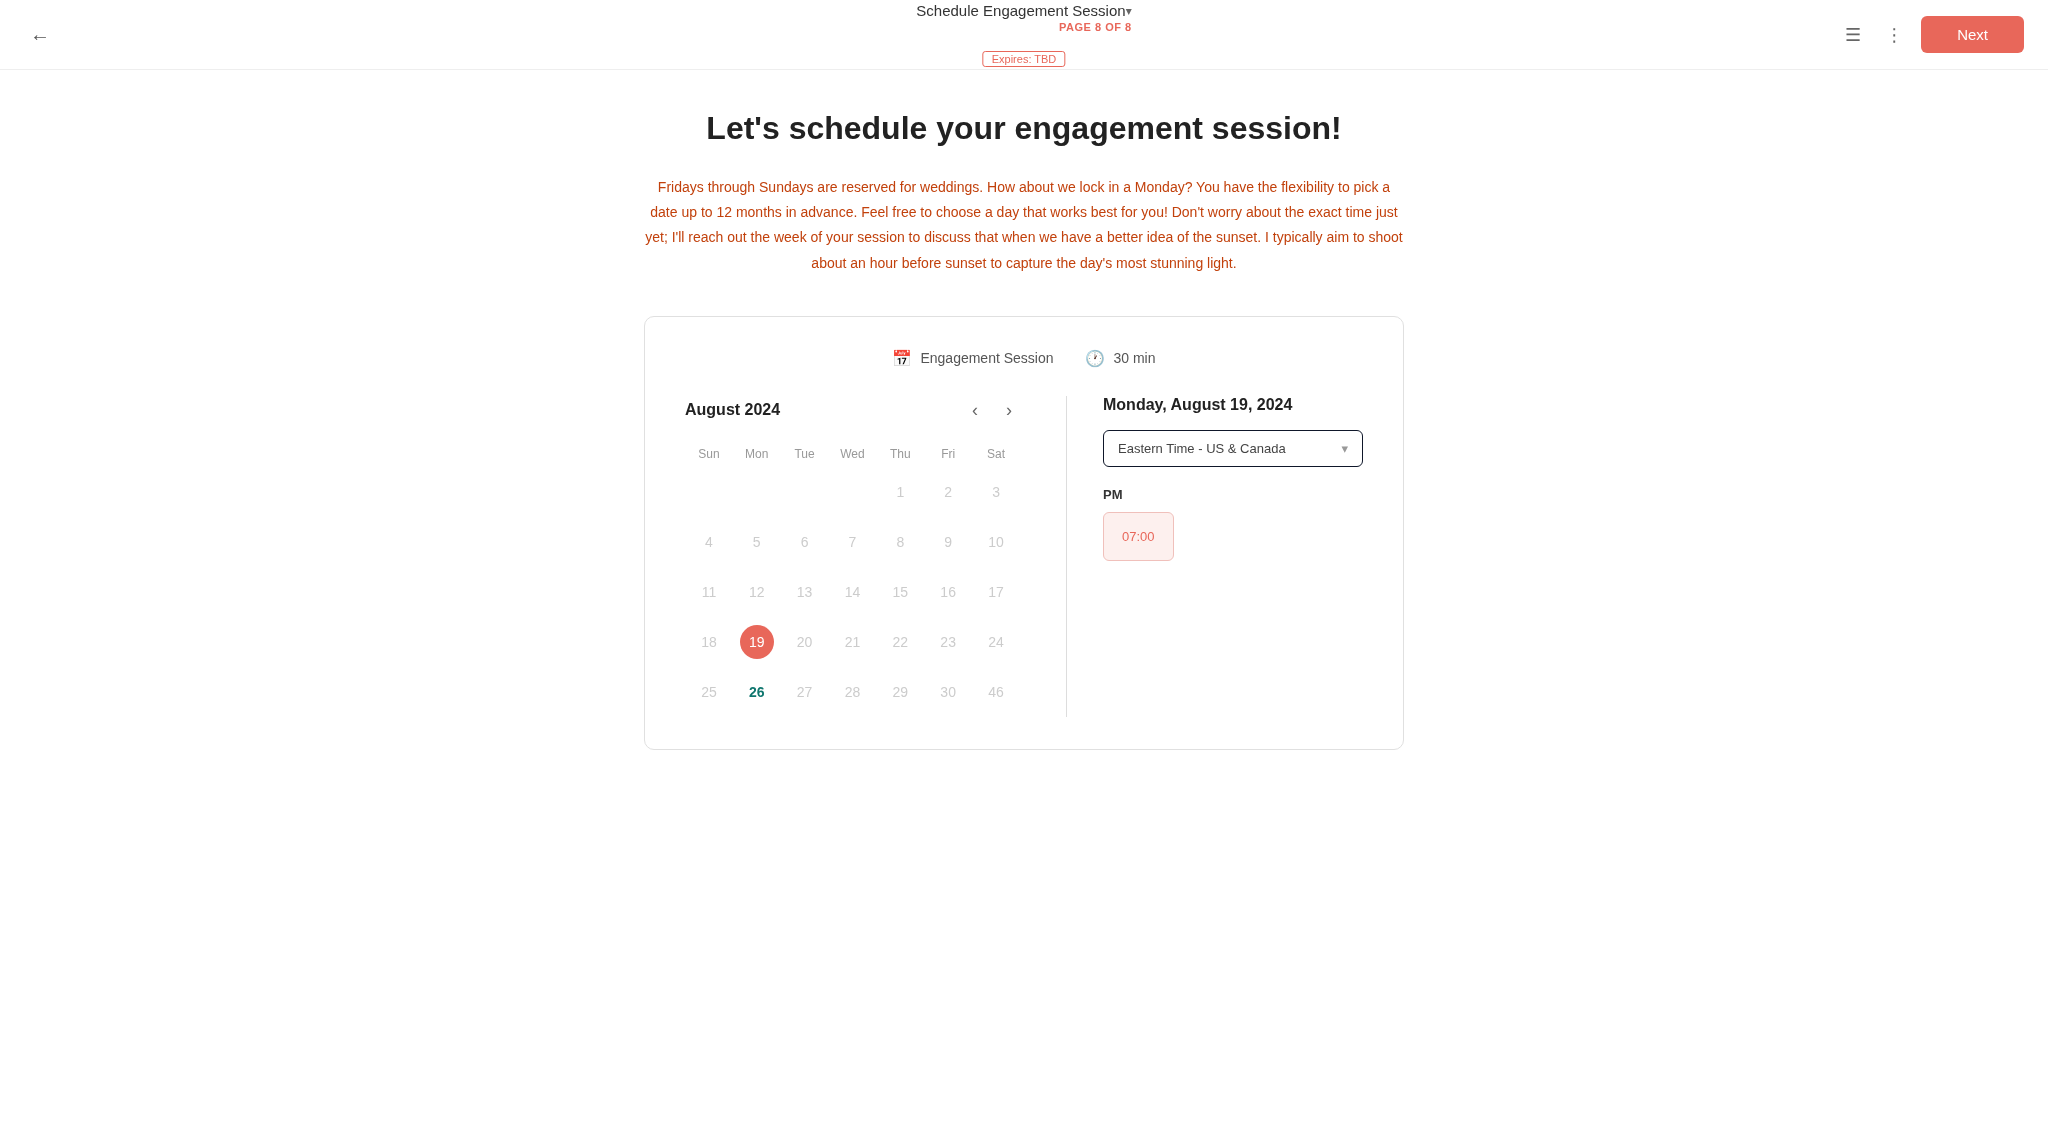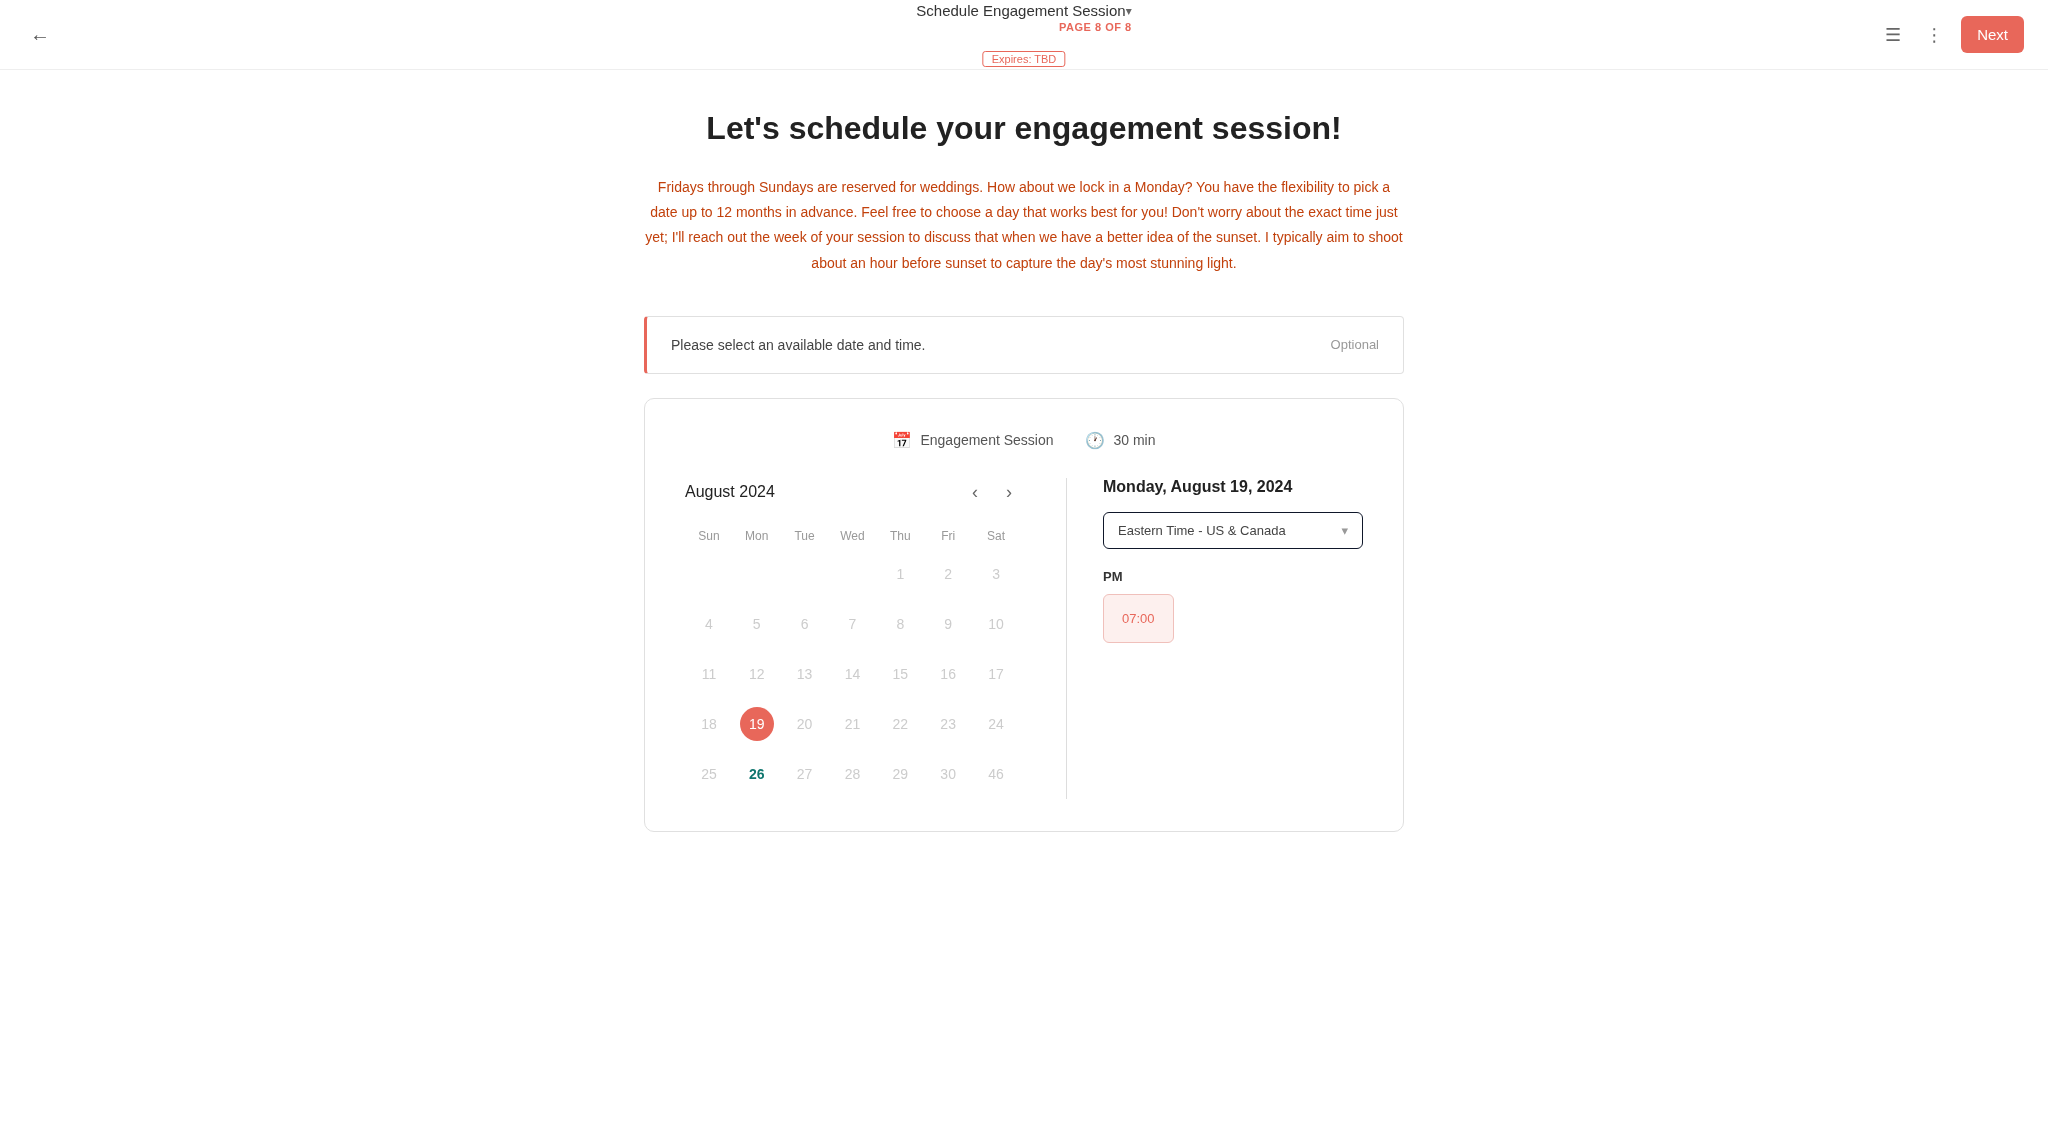--- a/index.html
+++ b/index.html
@@ -76,21 +76,21 @@
       cursor: pointer;
       color: #666;
       font-size: 18px;
       padding: 6px;
     }
     .next-btn {
       background: #e8675a;
       color: #fff;
       border: none;
       border-radius: 6px;
-      padding: 10px 16px;
+      padding: 10px 36px;
       font-size: 15px;
       font-weight: 500;
       cursor: pointer;
     }
 
     
     .main {
       max-width: 800px;
       margin: 0 auto;
       padding: 40px 20px 60px;
@@ -180,21 +180,21 @@
 
     
     .month-nav {
       display: flex;
       align-items: center;
       gap: 12px;
       margin-bottom: 16px;
     }
     .month-title {
       font-size: 16px;
-      font-weight: 400;
+      font-weight: 700;
       color: #222;
       flex: 1;
     }
     .nav-btn {
       background: none;
       border: none;
       cursor: pointer;
       font-size: 18px;
       color: #666;
       padding: 4px 8px;
@@ -313,24 +313,20 @@
       <span>⋮</span>
     </button>
     <button class="next-btn">Next</button>
   </div>
 </div>
 
 <div class="main">
   <h1 class="page-heading">Let's schedule your engagement session!</h1>
   <p class="description">Fridays through Sundays are reserved for weddings. How about we lock in a Monday? You have the flexibility to pick a date up to 12 months in advance. Feel free to choose a day that works best for you! Don't worry about the exact time just yet; I'll reach out the week of your session to discuss that when we have a better idea of the sunset. I typically aim to shoot about an hour before sunset to capture the day's most stunning light.</p>
 
-  <div class="question-section">
-    <span class="question-label">Please select an available date and time.</span>
-    <span class="optional-label">Optional</span>
-  </div>
 
   <div class="calendar-card">
 
     <div class="cal-info">
       <div class="cal-info-item">
         <span class="icon">📅</span>
         <span>Engagement Session</span>
       </div>
       <div class="cal-info-item">
         <span class="icon">🕐</span>

